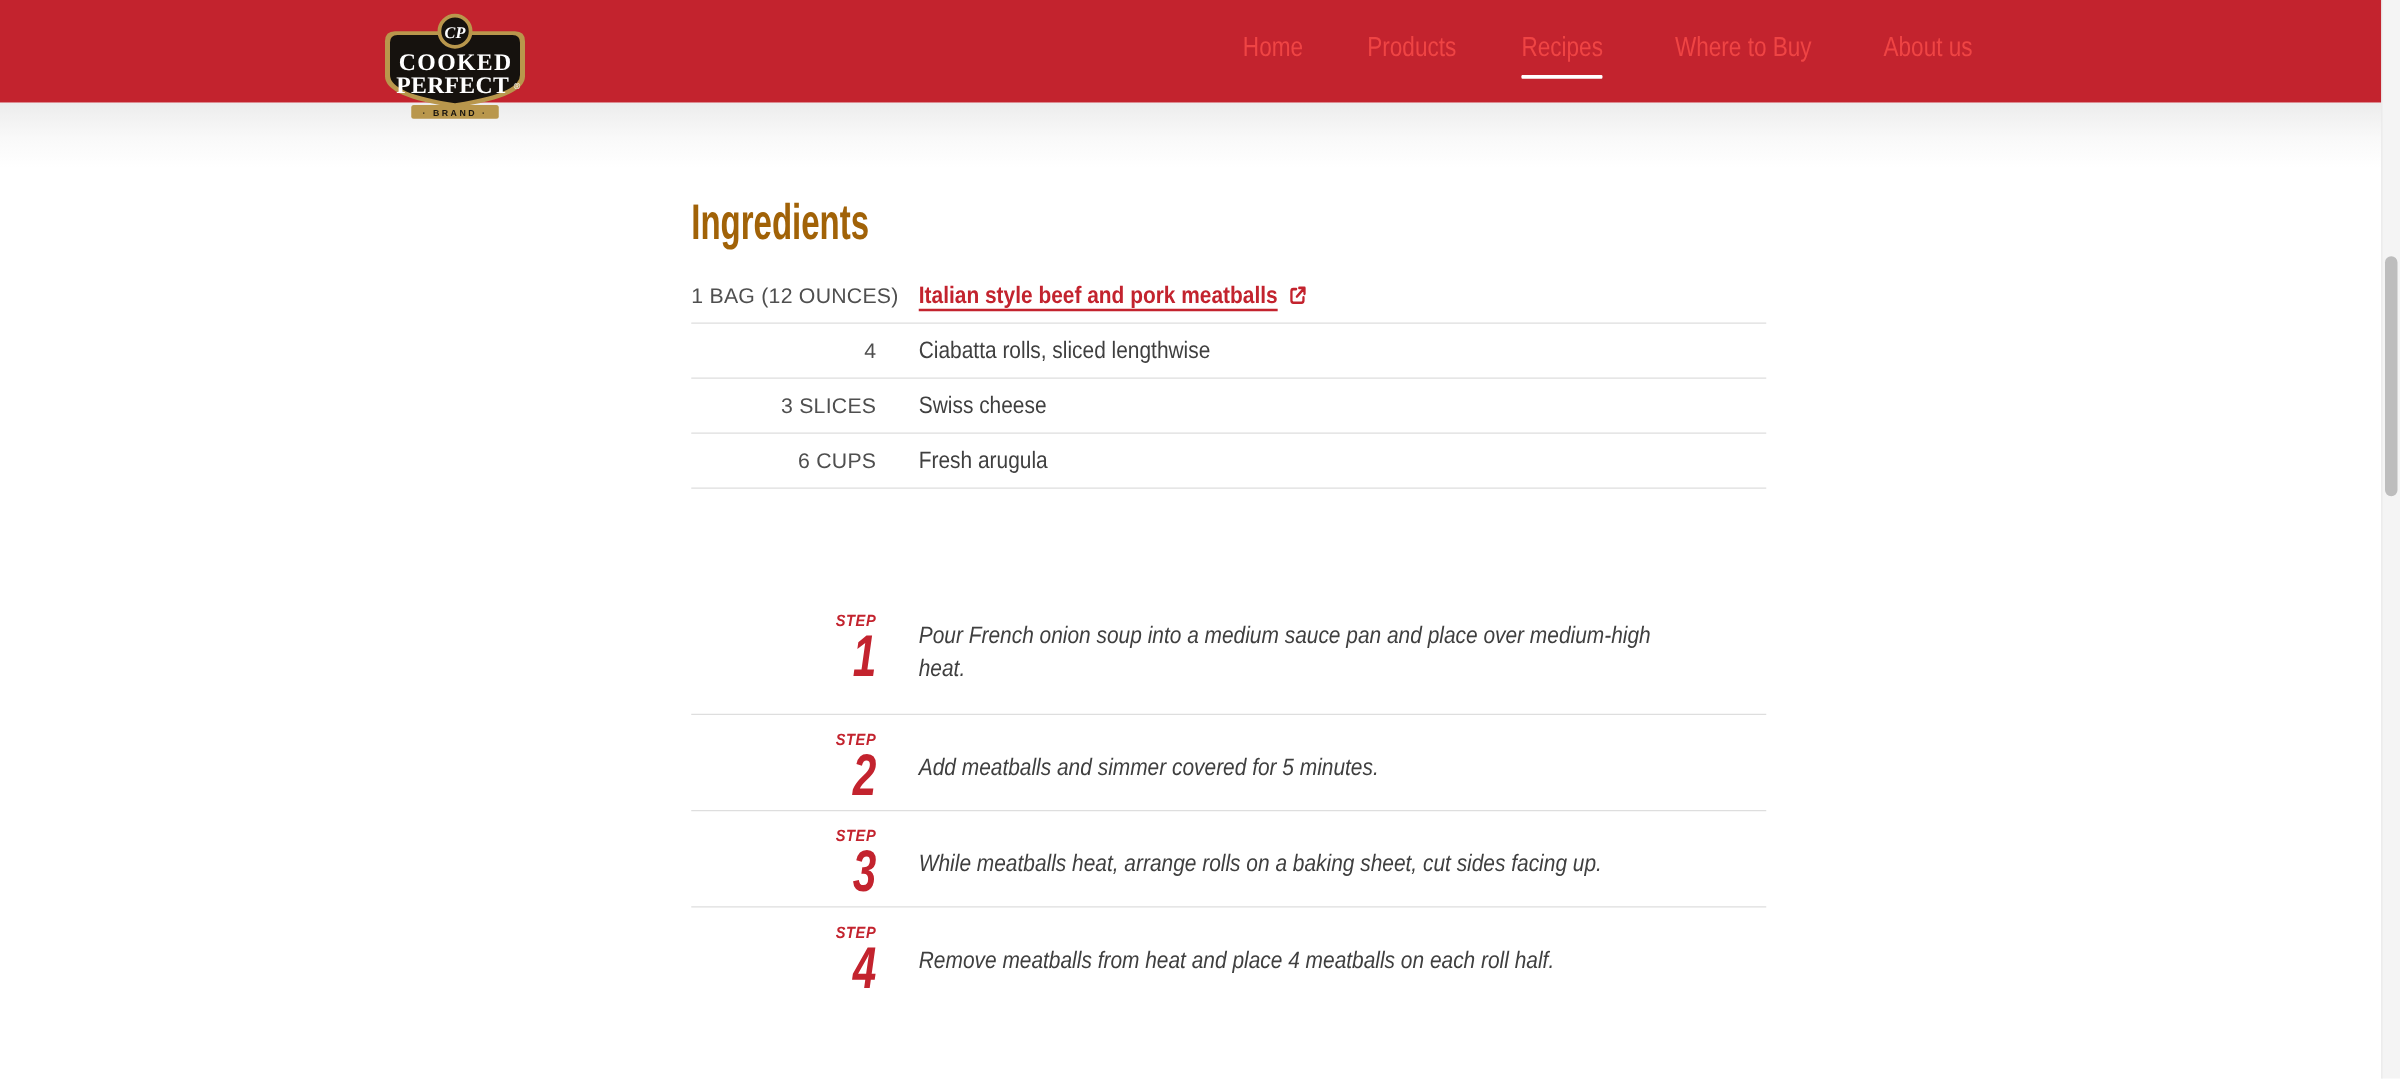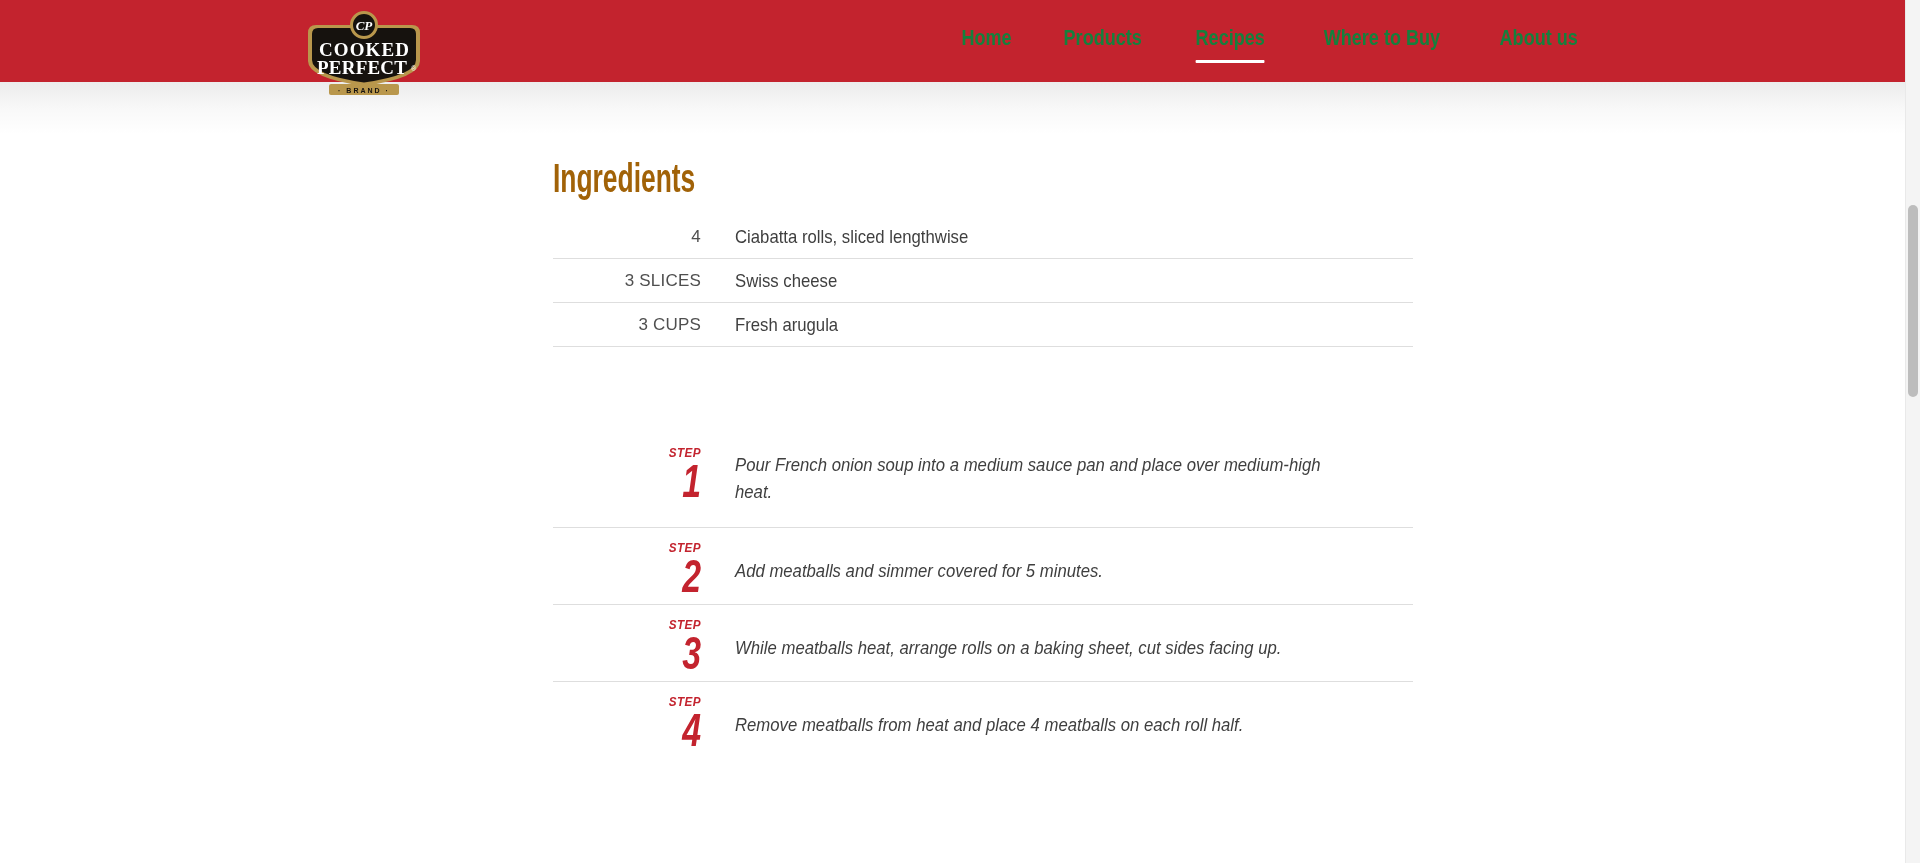--- a/index.html
+++ b/index.html
@@ -15,21 +15,21 @@
   .header-shadow{
     position:absolute;top:82px;left:0;width:1920px;height:52px;
     background:linear-gradient(180deg,#ececec 0%,#f9f9f9 55%,#ffffff 100%);
     z-index:1;
   }
   .logo{position:absolute;left:302px;top:9px;z-index:6;cursor:pointer;}
   .main-nav{
     position:absolute;top:25px;right:334px;display:flex;gap:38px;z-index:6;
     align-items:flex-start;
   }
-  .nav-item{color:#15803d;font-weight:bold;font-size:22px;line-height:26px;cursor:pointer;}
+  .nav-item{color:#ef4444;font-weight:normal;font-size:22px;line-height:26px;cursor:pointer;}
   .nav-item>span{display:inline-block;transform:scaleX(0.82);transform-origin:center top;white-space:nowrap;}
   .nav-item.active>span::after{
     content:"";display:block;height:3px;background:#ffffff;margin-top:9px;border-radius:1px;
   }
   
   .content{position:absolute;left:553px;top:158px;width:860px;z-index:2;}
   .section-heading{
     margin:0;font-size:40px;line-height:40px;font-weight:bold;color:#a16207;white-space:nowrap;
   }
   .section-heading>span{display:inline-block;transform:scaleX(0.66);transform-origin:left center;}
@@ -109,34 +109,46 @@
     <div class="nav-item"><span>About us</span></div>
   </nav>
 
   <main class="content">
 
     <section>
       <h2 class="section-heading"><span>Ingredients</span></h2>
 
       <div class="ing-table">
 
+        <div class="ing-row">
+          <div class="ing-qty">1 BAG (12 OUNCES)</div>
+          <div class="ing-name">
+            <a class="ing-link">
+              <span>Italian style beef and pork meatballs</span>
+              <svg class="ext-icon" width="19" height="19" viewBox="0 0 20 20">
+                <path d="M8.5 4.5 H5.8 C4.8 4.5 4 5.3 4 6.3 v7.9 c0 1 .8 1.8 1.8 1.8 h7.9 c1 0 1.8-.8 1.8-1.8 V11.5" fill="none" stroke="#c3232e" stroke-width="2.2" stroke-linecap="round"></path>
+                <path d="M11.5 3.5 h5 v5 M16 4 l-6.8 6.8" fill="none" stroke="#c3232e" stroke-width="2.2" stroke-linecap="round" stroke-linejoin="round"></path>
+              </svg>
+            </a>
+          </div>
+        </div>
 
 
         <div class="ing-row">
           <div class="ing-qty">4</div>
           <div class="ing-name">Ciabatta rolls, sliced lengthwise</div>
         </div>
 
         <div class="ing-row">
           <div class="ing-qty">3 SLICES</div>
           <div class="ing-name">Swiss cheese</div>
         </div>
 
         <div class="ing-row">
-          <div class="ing-qty">3 CUPS</div>
+          <div class="ing-qty">6 CUPS</div>
           <div class="ing-name">Fresh arugula</div>
         </div>
 
       </div>
     </section>
 
     <section class="instructions">
 
       <div class="steps">
 

